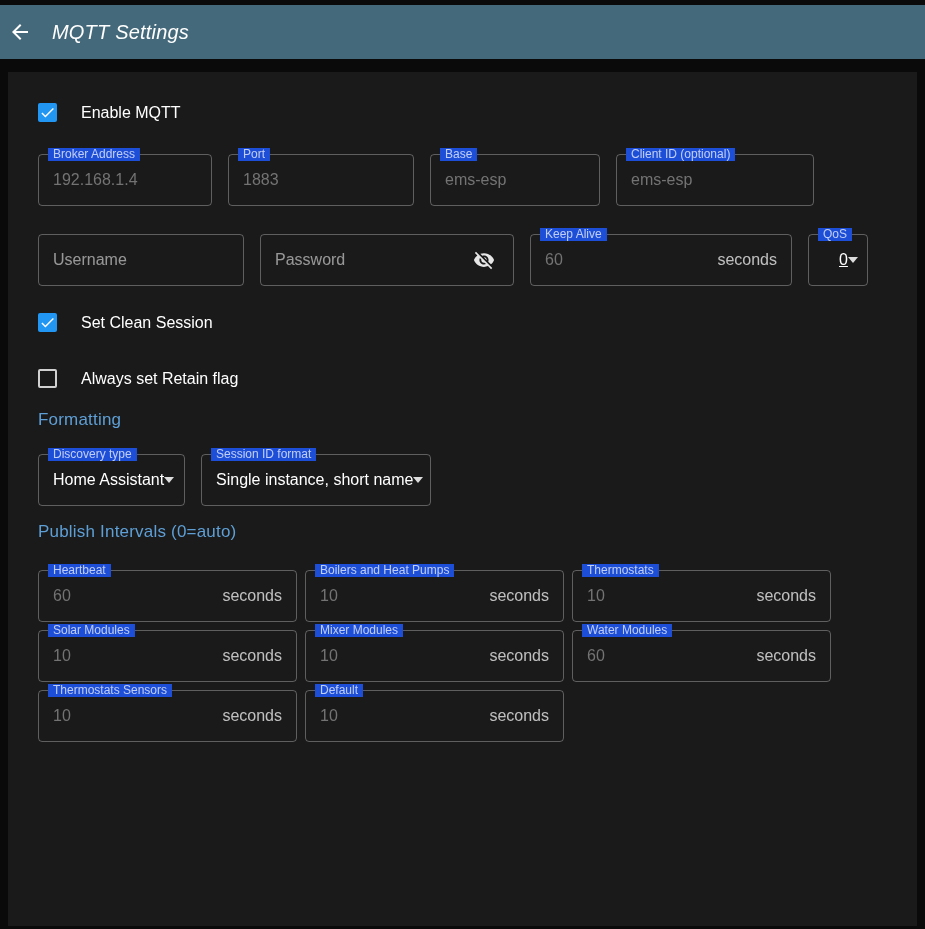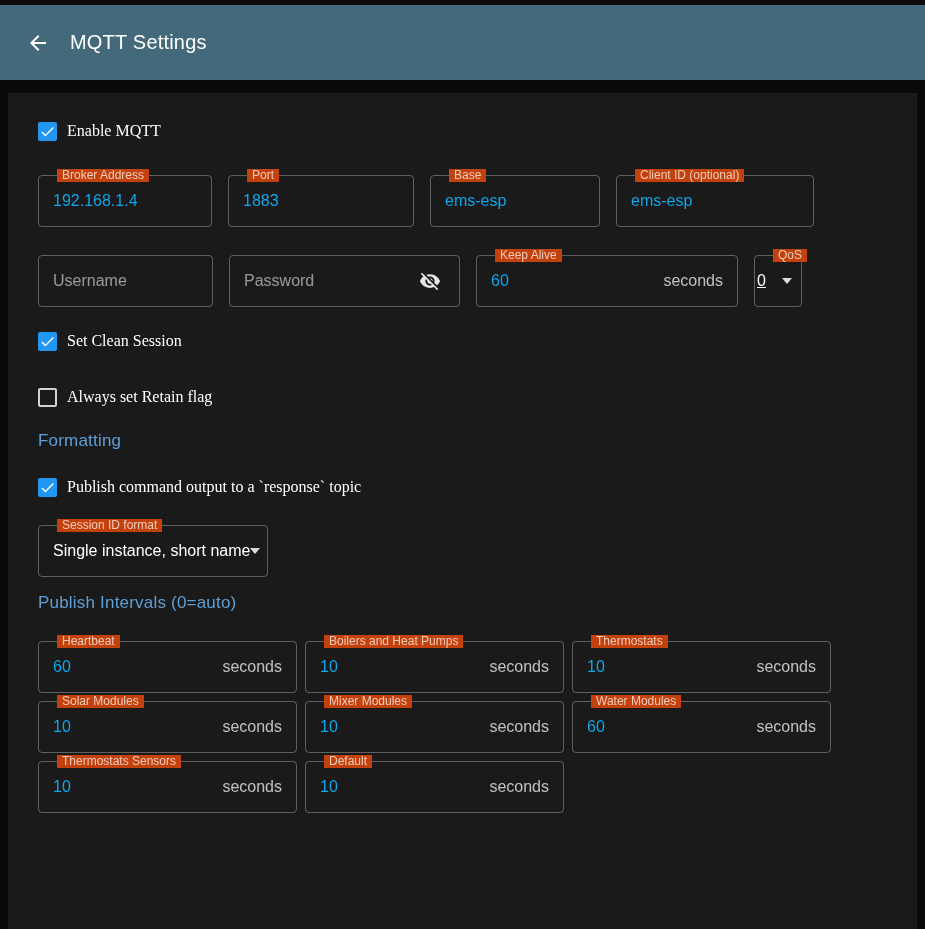--- a/index.html
+++ b/index.html
@@ -7,47 +7,48 @@
   body {
     background: #0a0a0a;
     font-family: "Liberation Sans", "DejaVu Sans", sans-serif;
     color: #ffffff;
     overflow: hidden;
   }
 
   
   .appbar {
     margin-top: 5px;
-    height: 75px;
+    height: 54px;
     background: #44697b;
     display: flex;
     align-items: center;
-    padding: 0 18px;
+    padding: 0 0;
+    font-style: italic;
   }
   .back-btn {
     width: 40px; height: 40px;
     background: none; border: none; color: #fff;
     display: flex; align-items: center; justify-content: center;
     cursor: pointer; border-radius: 50%;
   }
   .back-btn svg { width: 24px; height: 24px; }
   .appbar h1 { font-size: 20px; font-weight: 400; margin-left: 12px; letter-spacing: .2px; }
 
   
   .panel {
     margin: 13px 8px 0;
     background: #1a1a1a;
     min-height: 854px;
     padding: 26px 30px 30px;
   }
 
   
   .check-row {
-    display: flex; align-items: center; gap: 10px;
-    min-height: 24px; font-size: 16px; cursor: pointer; width: max-content; font-family: Liberation Serif, serif;
+    display: flex; align-items: flex-end; gap: 24px;
+    min-height: 24px; font-size: 16px; cursor: pointer; width: max-content;
   }
   .cb {
     width: 19px; height: 19px; border-radius: 2px; flex: none;
     display: flex; align-items: center; justify-content: center;
   }
   .cb.checked { background: #2196f3; }
   .cb.unchecked { border: 2px solid rgba(255,255,255,0.8); background: transparent; }
   .cb svg { width: 17px; height: 17px; }
 
   
@@ -55,46 +56,46 @@
     position: relative; height: 52px;
     border: 1px solid rgba(255,255,255,0.30);
     border-radius: 4px;
     display: flex; align-items: center;
     padding: 0 14px;
   }
   .flabel {
     position: absolute; top: -7px; left: 9px;
     padding: 0 5px; font-size: 12px; line-height: 13px;
     color: rgba(255,255,255,0.72);
-    background: #c2410c; white-space: nowrap; margin-left: 9px;
+    background: #1d4ed8; white-space: nowrap;
   }
   .fvalue { font-size: 16px; color: #fff; white-space: nowrap; }
   .finput {
-    font-size: 16px; color: #0ea5e9; background: transparent;
+    font-size: 16px; color: #737373; background: transparent;
     border: none; outline: none; flex: 1; min-width: 0;
     font-family: inherit;
   }
   .finput::placeholder { color: rgba(255,255,255,0.55); opacity: 1; }
   .suffix { font-size: 16px; color: rgba(255,255,255,0.72); margin-left: 8px; white-space: nowrap; }
   .dd-arrow {
     width: 0; height: 0; margin-left: auto; flex: none;
     border-left: 5px solid transparent; border-right: 5px solid transparent;
     border-top: 6px solid rgba(255,255,255,0.85);
   }
   .eye-btn {
     margin-left: auto; background: none; border: none; color: #e6e6e6;
     width: 30px; height: 30px; display: flex; align-items: center; justify-content: center;
     cursor: pointer; flex: none;
   }
   .eye-btn svg { width: 22px; height: 22px; }
 
   
   .row { display: flex; align-items: center; gap: 16px; }
   .w174{width:174px}.w186{width:186px}.w197{width:170px}.w198{width:198px}
-  .w193{width:175px}.w231{width:231px}.w262{width:262px}.w56{width:48px; padding:0 9px 0 2px;text-decoration:underline;}
+  .w193{width:206px}.w231{width:254px}.w262{width:262px}.w56{width:60px; padding:0 9px 0 30px;text-decoration:underline;}
   .w200{width:200px}.w147{width:147px}.w199{width:199px}.w230{width:230px}
 
   .row-enable { margin-bottom: 32px; }
   .row1 { margin-bottom: 28px; }
   .row2 { margin-bottom: 22px; }
   .row-clean { margin-bottom: 32px; }
   .row-retain { margin-bottom: 0; }
   h2.section {
     color: #5e9fd6; font-size: 17px; font-weight: 400; letter-spacing: .2px;
   }
@@ -187,30 +188,27 @@
   </label>
 
   <label class="check-row row-retain">
     <span class="cb unchecked"></span>
     <span>Always set Retain flag</span>
   </label>
 
   <h2 class="section h-formatting">Formatting</h2>
 
 
-  <label class="check-row row-response">
-    <span class="cb checked">
-      <svg viewBox="0 0 24 24">
-          <path fill="#fff" d="M9 16.17 4.83 12l-1.42 1.41L9 19 21 7l-1.41-1.41z"></path>
-        </svg>
-    </span>
-    <span>Publish command output to a `response` topic</span>
-  </label>
 
   <div class="row row-discovery">
+    <div class="field w147">
+      <span class="flabel">Discovery type</span>
+      <span class="fvalue">Home Assistant</span>
+      <span class="dd-arrow"></span>
+    </div>
     <div class="field w230">
       <span class="flabel">Session ID format</span>
       <span class="fvalue">Single instance, short name</span>
       <span class="dd-arrow"></span>
     </div>
   </div>
 
   <h2 class="section h-intervals">Publish Intervals (0=auto)</h2>
 
   <div class="intervals">

